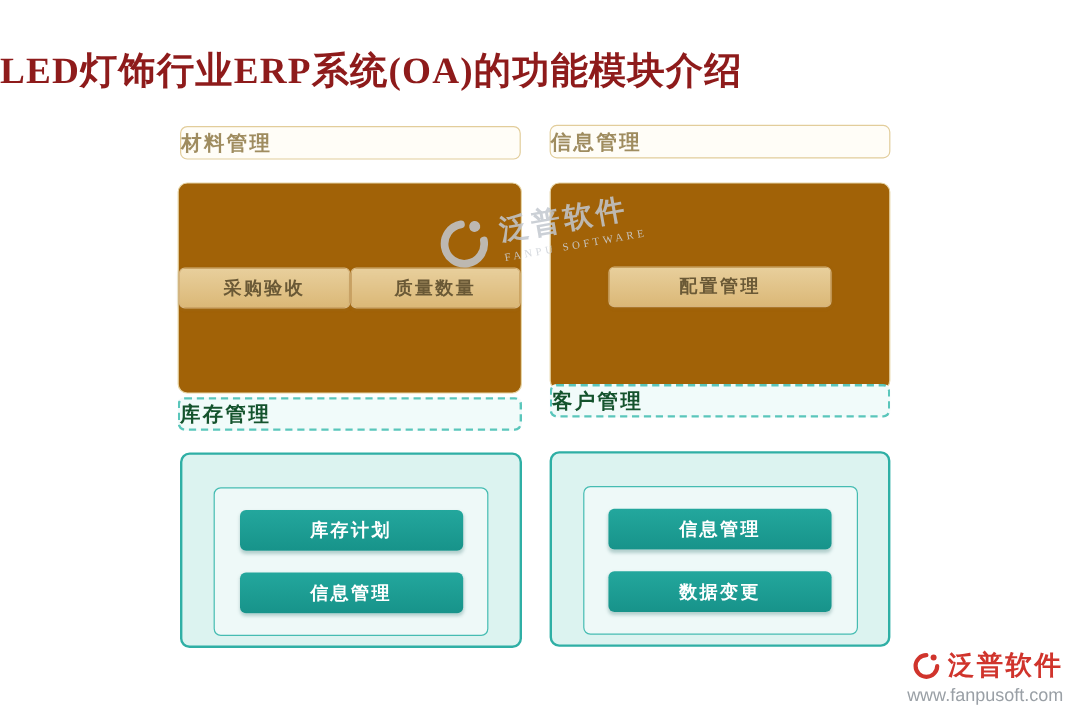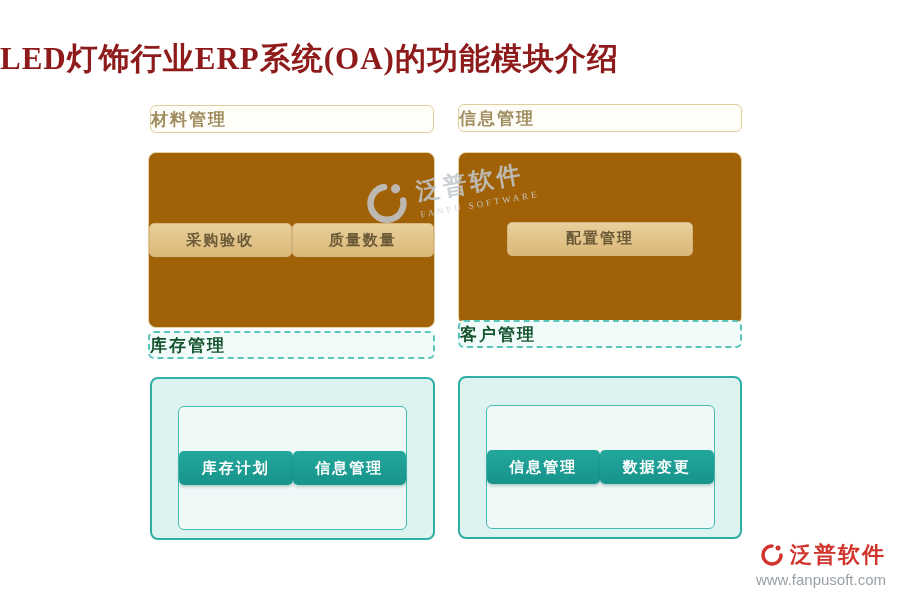--- a/index.html
+++ b/index.html
@@ -45,21 +45,21 @@
     padding-bottom:8px;
   }
   .body-p1{ left:148px; top:152px; width:287px; height:176px; }
   .body-p2{ left:458px; top:152px; width:284px; height:173px; }
   .body-p3{ left:150px; top:377px; width:285px; height:163px; }
   .body-p4{ left:458px; top:376px; width:284px; height:163px; }
 
   .inner {
     width:229px; height:124px;
     border:1px solid #45bcb2; border-radius:6px; background:#eef9f8;
-    display:flex; flex-direction:row; align-items:center;
+    display:flex; flex-direction:column; align-items:center;
     justify-content:space-evenly;
   }
 
   
   .btn {
     width:186px; height:34px; border-radius:5px;
     display:flex; align-items:center; justify-content:center;
     font-size:15px; font-weight:bold; letter-spacing:2px;
   }
   .gold-btn {

